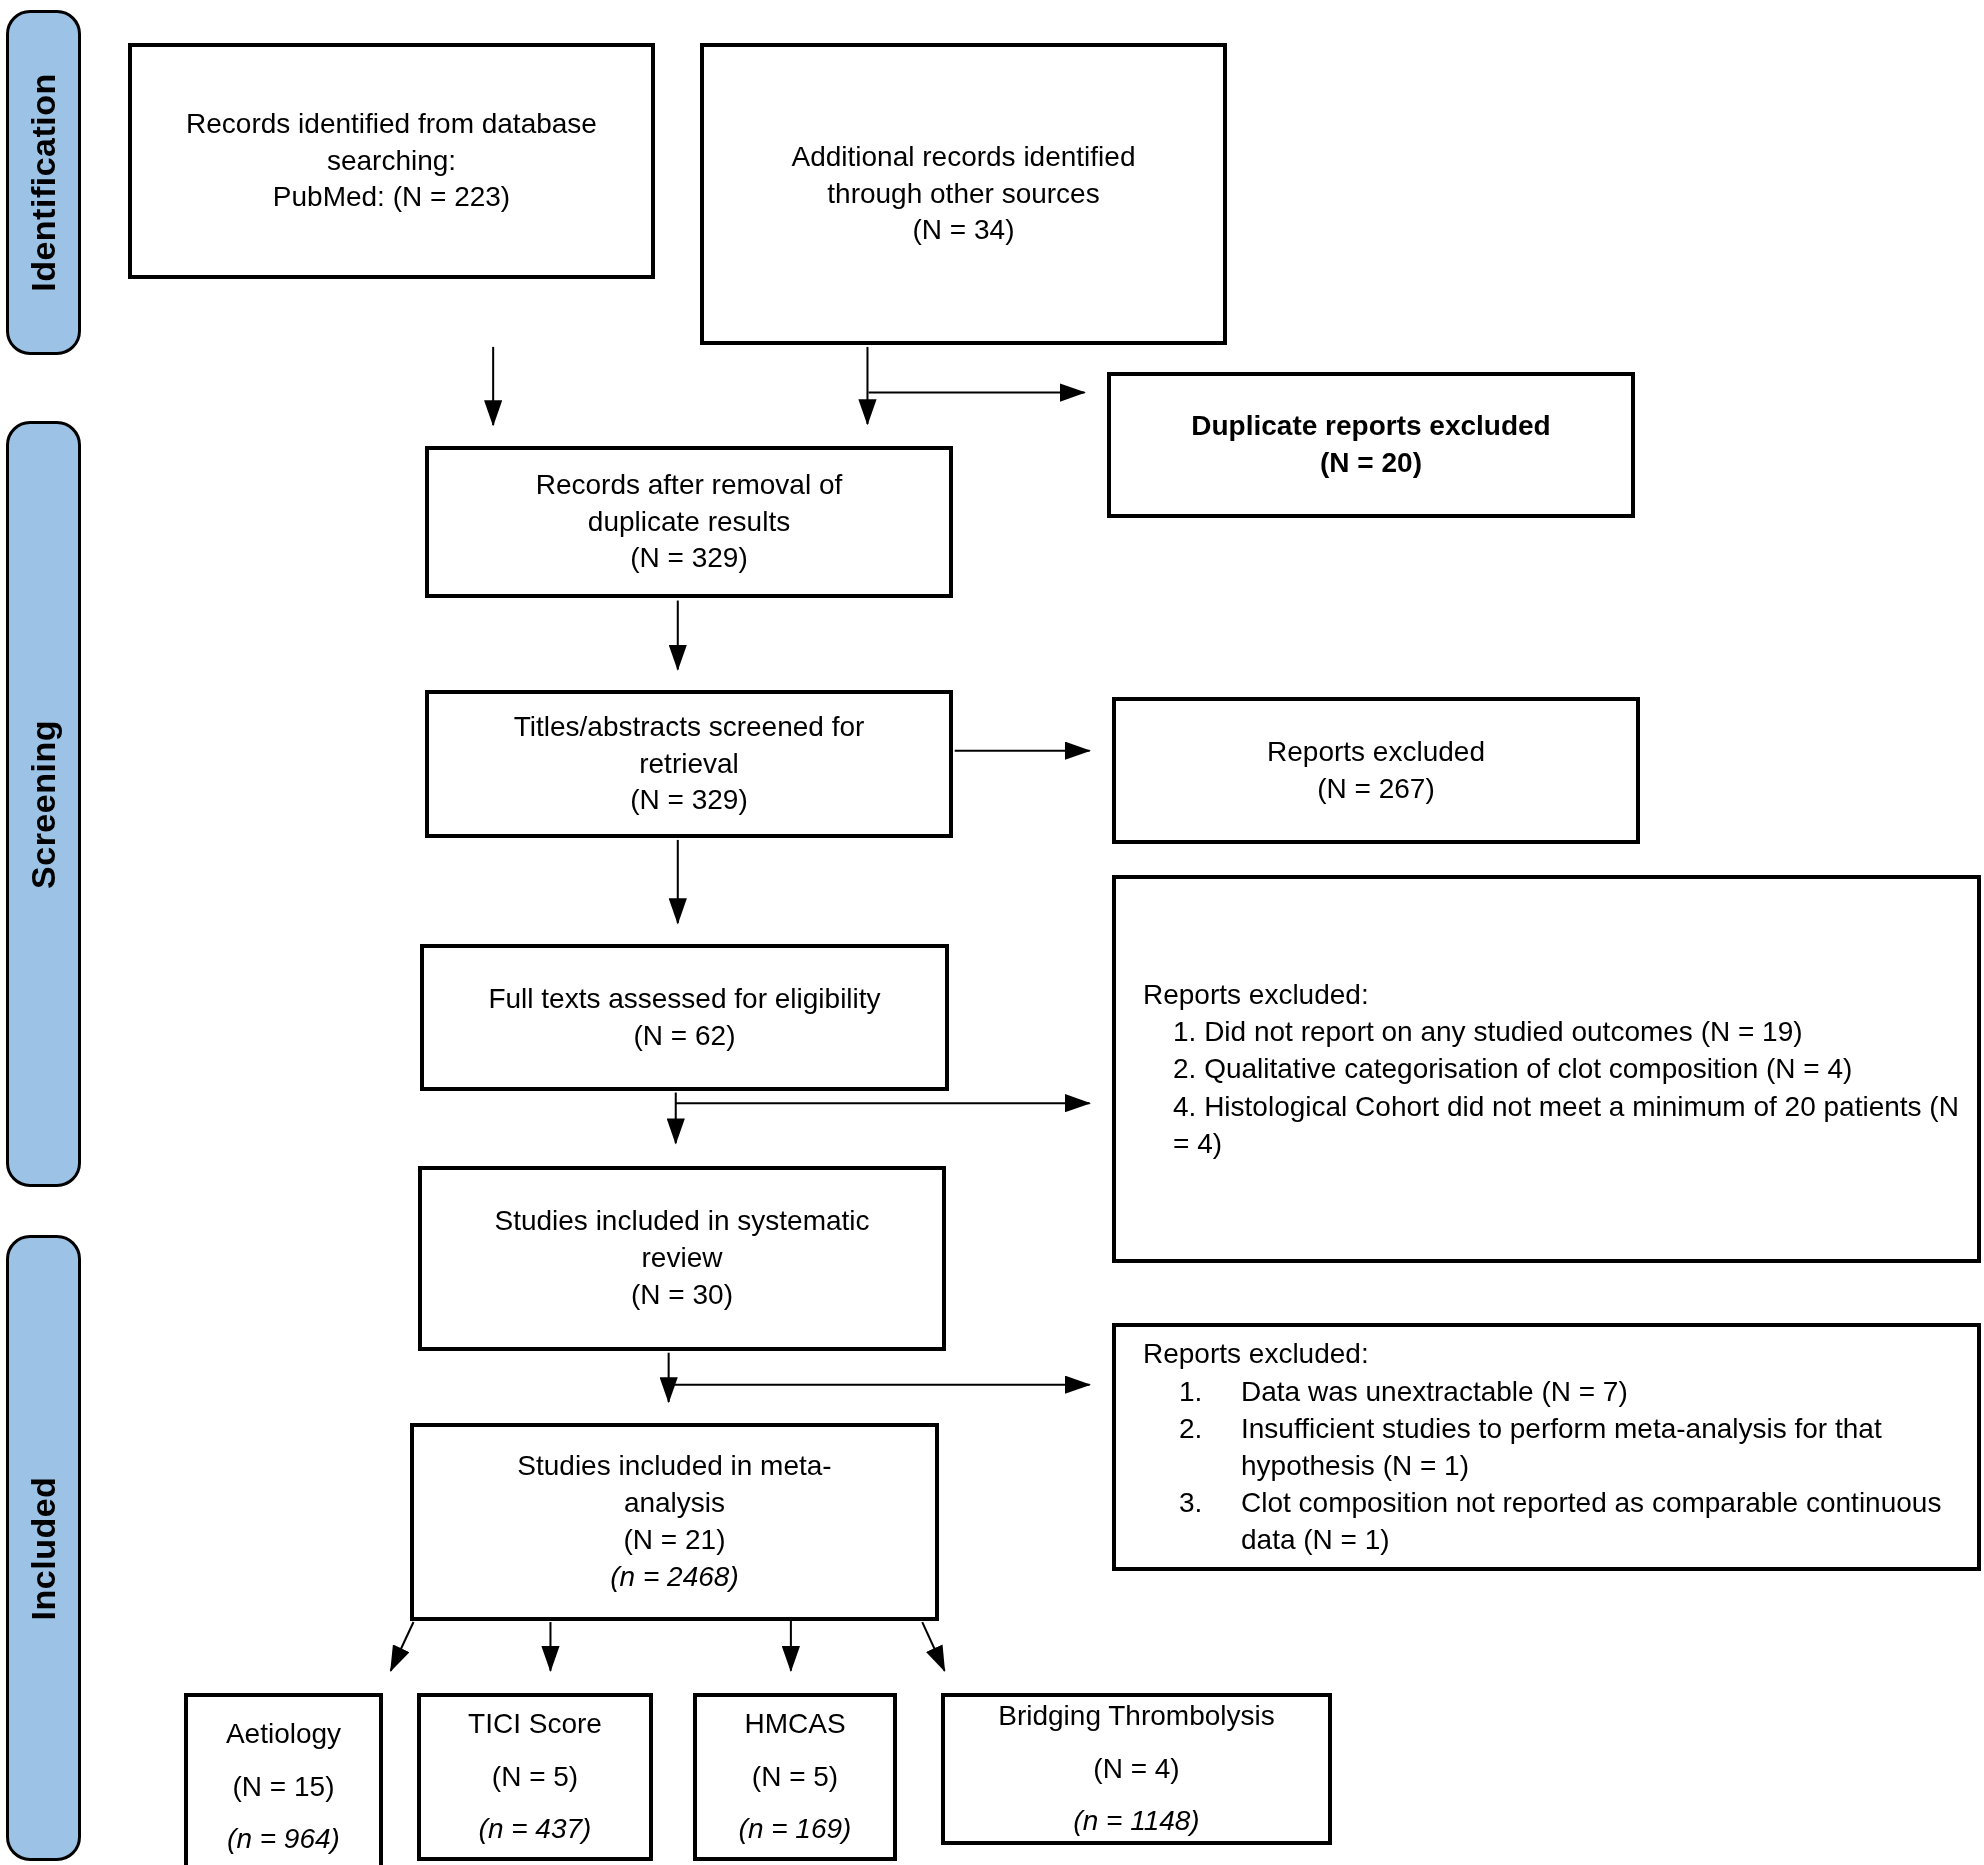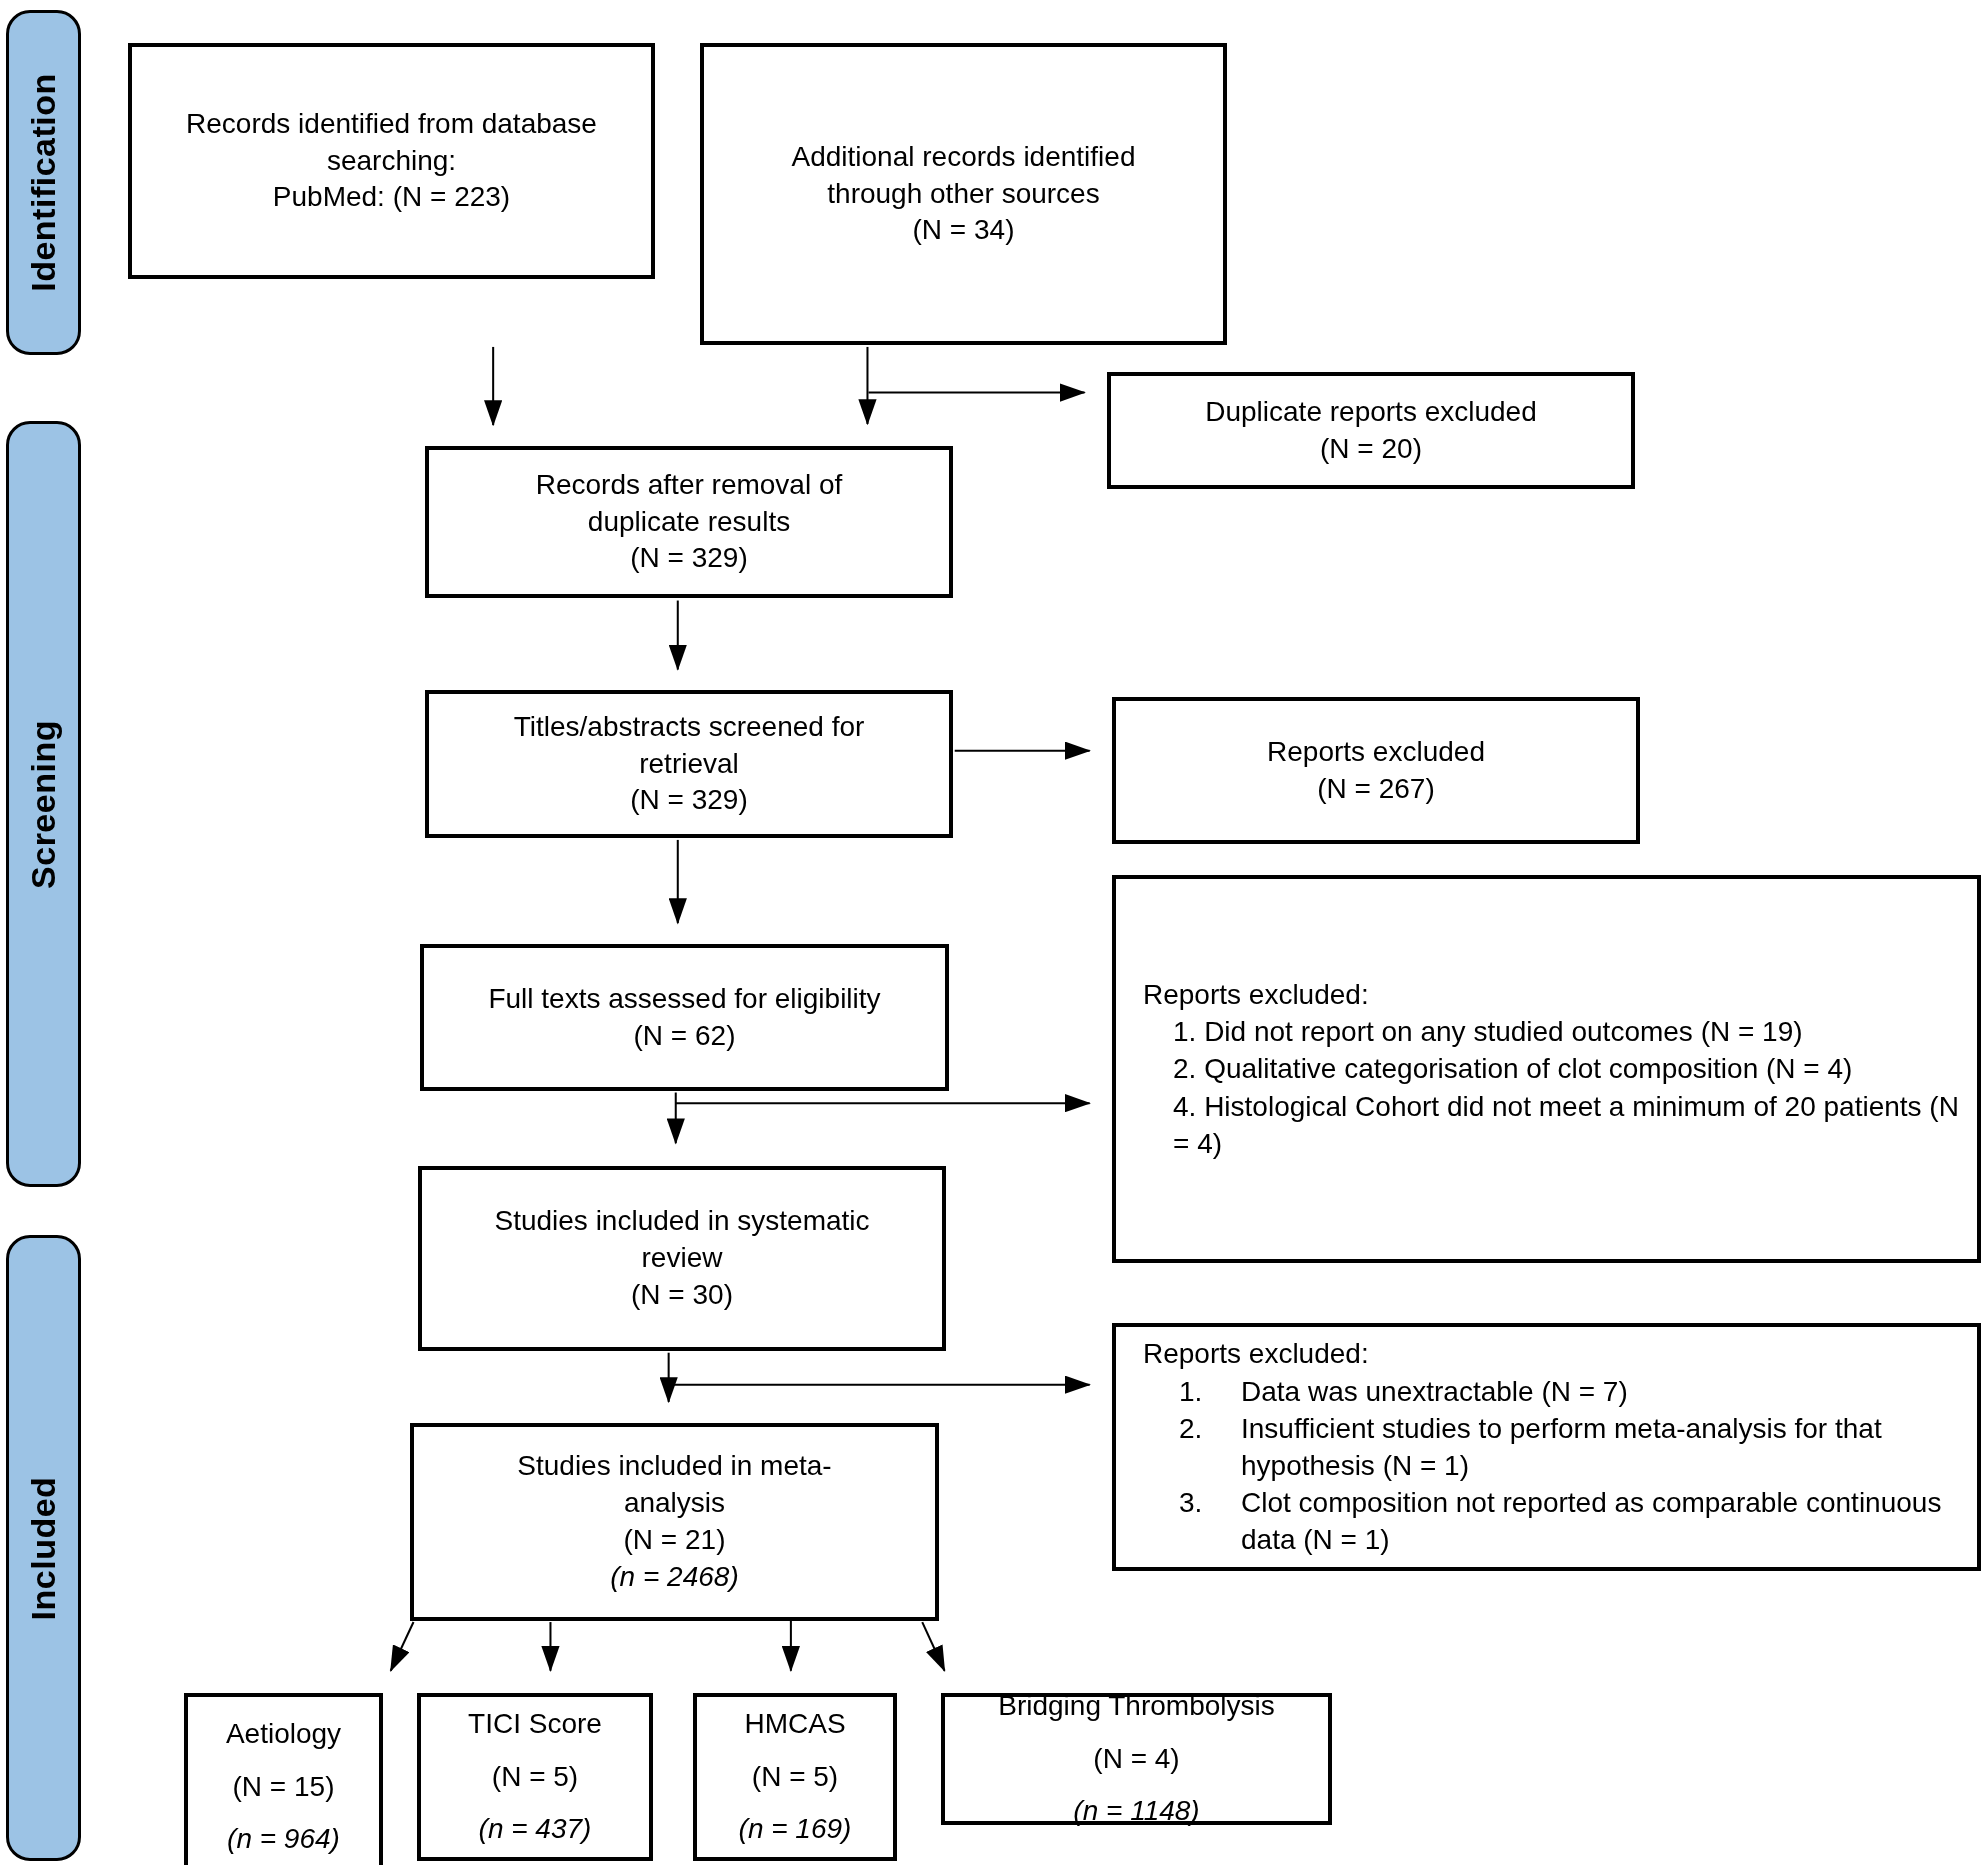--- a/index.html
+++ b/index.html
@@ -79,21 +79,21 @@
     <div class="line">searching:</div>
     <div class="line">PubMed: (N = 223)</div>
   </div>
 
   <div class="fbox" style="left:700px;top:43px;width:527px;height:302px;">
     <div class="line">Additional records identified</div>
     <div class="line">through other sources</div>
     <div class="line">(N = 34)</div>
   </div>
 
-  <div class="fbox" style="left:1107px;top:372px;width:528px;height:117px;">
+  <div class="fbox" style="left:1107px;top:372px;width:528px;height:146px;font-weight:bold;">
     <div class="line">Duplicate reports excluded</div>
     <div class="line">(N = 20)</div>
   </div>
 
   <div class="fbox" style="left:425px;top:446px;width:528px;height:152px;">
     <div class="line">Records after removal of</div>
     <div class="line">duplicate results</div>
     <div class="line">(N = 329)</div>
   </div>
 
@@ -162,20 +162,20 @@
     <div class="line">(N = 5)</div>
     <div class="line italic">(n = 437)</div>
   </div>
 
   <div class="fbox obox" style="left:693px;top:1693px;width:204px;height:168px;">
     <div class="line">HMCAS</div>
     <div class="line">(N = 5)</div>
     <div class="line italic">(n = 169)</div>
   </div>
 
-  <div class="fbox obox" style="left:941px;top:1693px;width:391px;height:132px;">
+  <div class="fbox obox" style="left:941px;top:1693px;width:391px;height:152px;">
     <div class="line">Bridging Thrombolysis</div>
     <div class="line">(N = 4)</div>
     <div class="line italic">(n = 1148)</div>
   </div>
 
 </div>
 
 
 </body></html>

